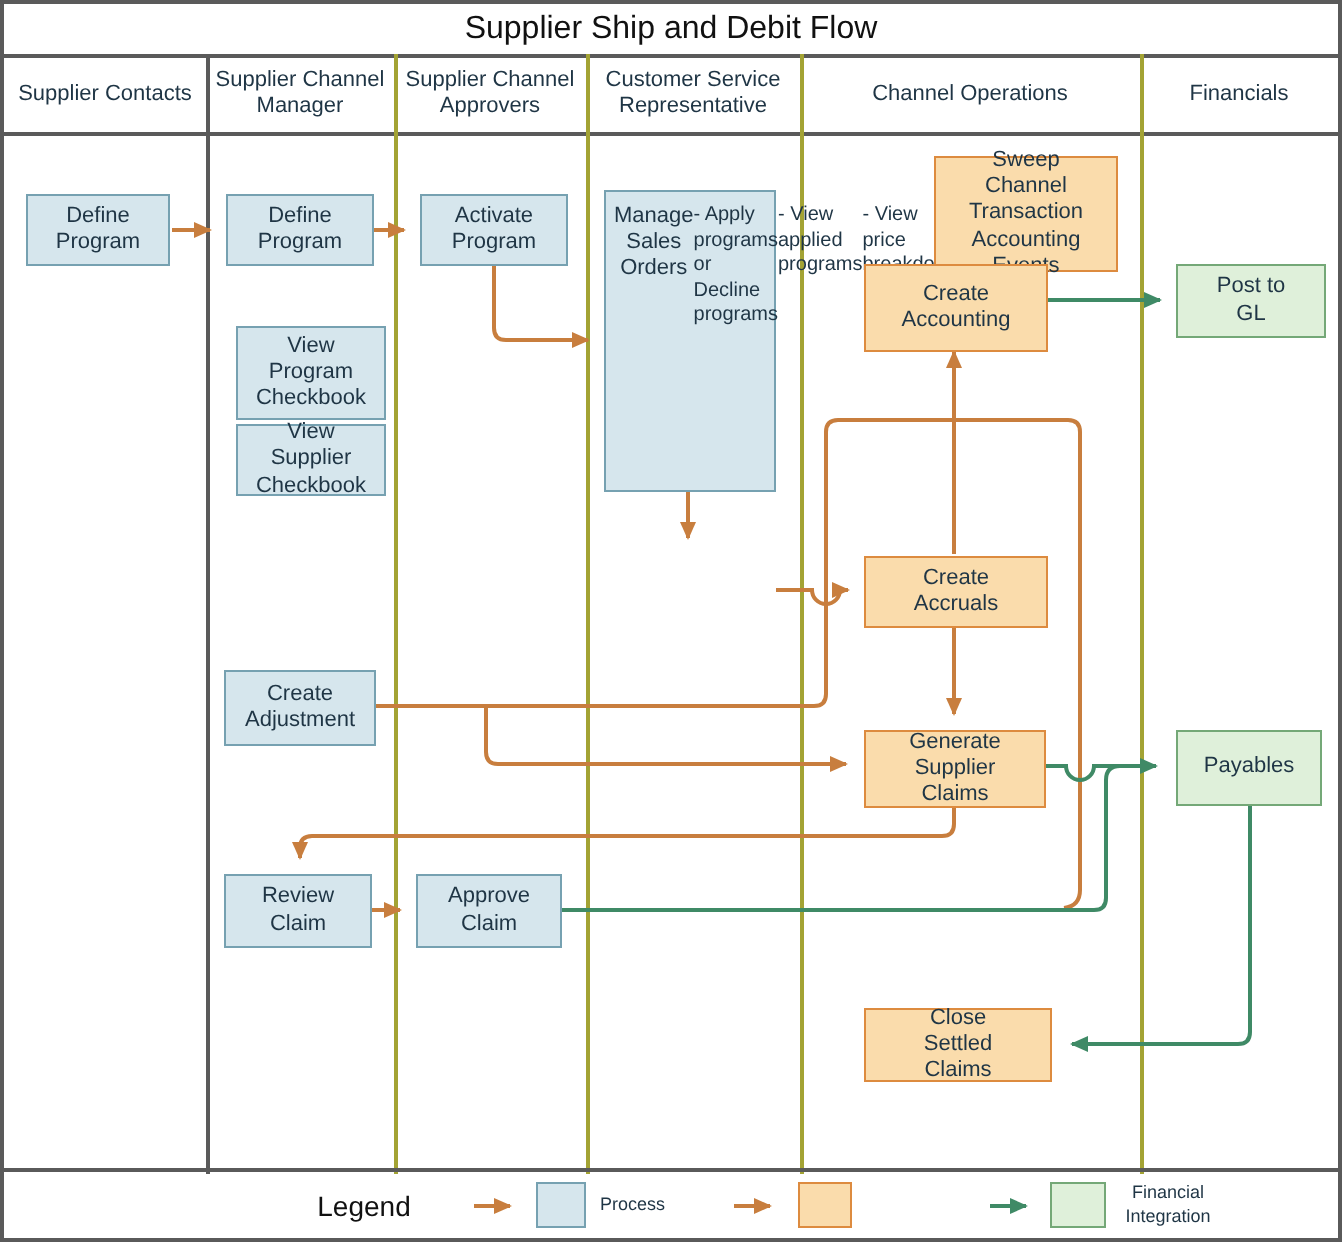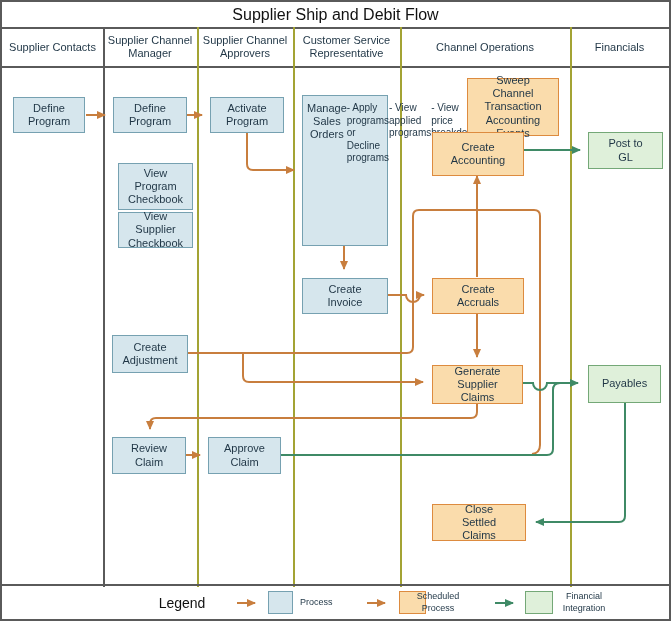--- a/index.html
+++ b/index.html
@@ -99,36 +99,34 @@
   <div class="node blue" style="left:116px;top:161px;width:75px;height:47px">View Program Checkbook</div>
   <div class="node blue" style="left:116px;top:210px;width:75px;height:36px">View Supplier Checkbook</div>
 
   <div class="node blue multi" style="left:300px;top:93px;width:86px;height:151px">
     <div class="hd">Manage Sales Orders</div>
     <div class="bullet">- Apply programs or Decline programs</div>
     <div class="bullet">- View applied programs</div>
     <div class="bullet">- View price breakdown</div>
   </div>
 
-  <div class="node blue" style="left:300px;top:276px;width:86px;height:36px">Create Invoice</div>
 
   <div class="node orange" style="left:465px;top:76px;width:92px;height:58px">Sweep Channel Transaction Accounting Events</div>
   <div class="node orange" style="left:430px;top:130px;width:92px;height:44px">Create Accounting</div>
   <div class="node green" style="left:586px;top:130px;width:75px;height:37px">Post to GL</div>
   <div class="node orange" style="left:430px;top:276px;width:92px;height:36px">Create Accruals</div>
   <div class="node orange" style="left:430px;top:363px;width:91px;height:39px">Generate Supplier Claims</div>
   <div class="node green" style="left:586px;top:363px;width:73px;height:38px">Payables</div>
   <div class="node blue" style="left:110px;top:333px;width:76px;height:38px">Create Adjustment</div>
   <div class="node blue" style="left:110px;top:435px;width:74px;height:37px">Review Claim</div>
   <div class="node blue" style="left:206px;top:435px;width:73px;height:37px">Approve Claim</div>
   <div class="node orange" style="left:430px;top:502px;width:94px;height:37px">Close Settled Claims</div>
 
   <div id="legend">
     <div class="lg-title">Legend</div>
     <div class="swatch sw-blue" style="left:266px"></div>
     <div class="lg-label" style="left:298px;width:44px;justify-content:flex-start">Process</div>
     <div class="swatch sw-orange" style="left:397px;width:27px"></div>
-    <div class="lg-label" style="left:404px;width:64px">Scheduled Process</div>
     <div class="swatch sw-green" style="left:523px;width:28px"></div>
     <div class="lg-label" style="left:548px;width:68px">Financial Integration</div>
   </div>
 
 </div>
 
 </body></html>

